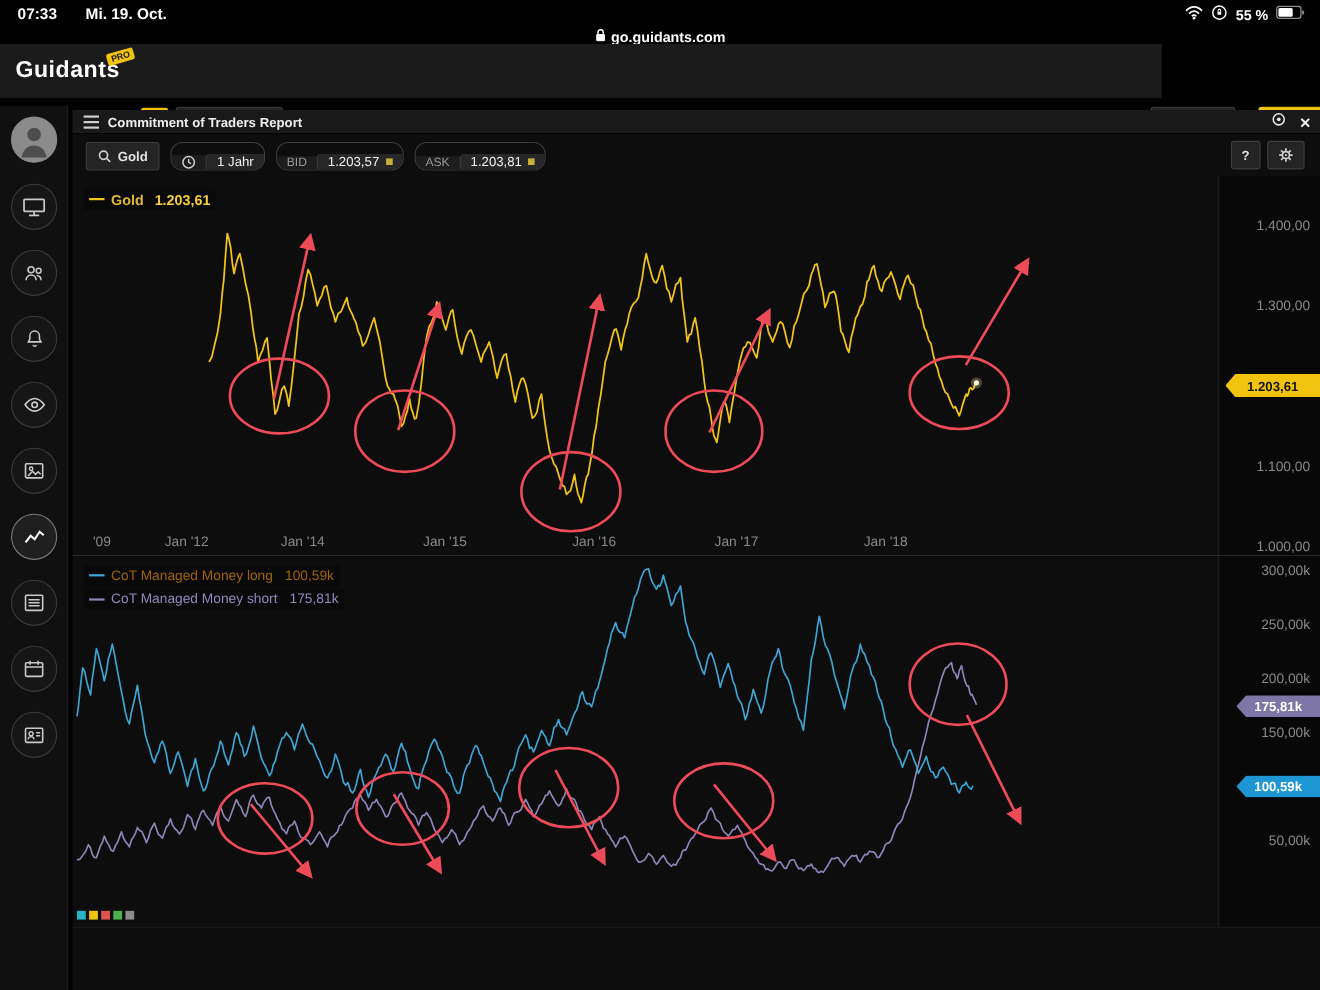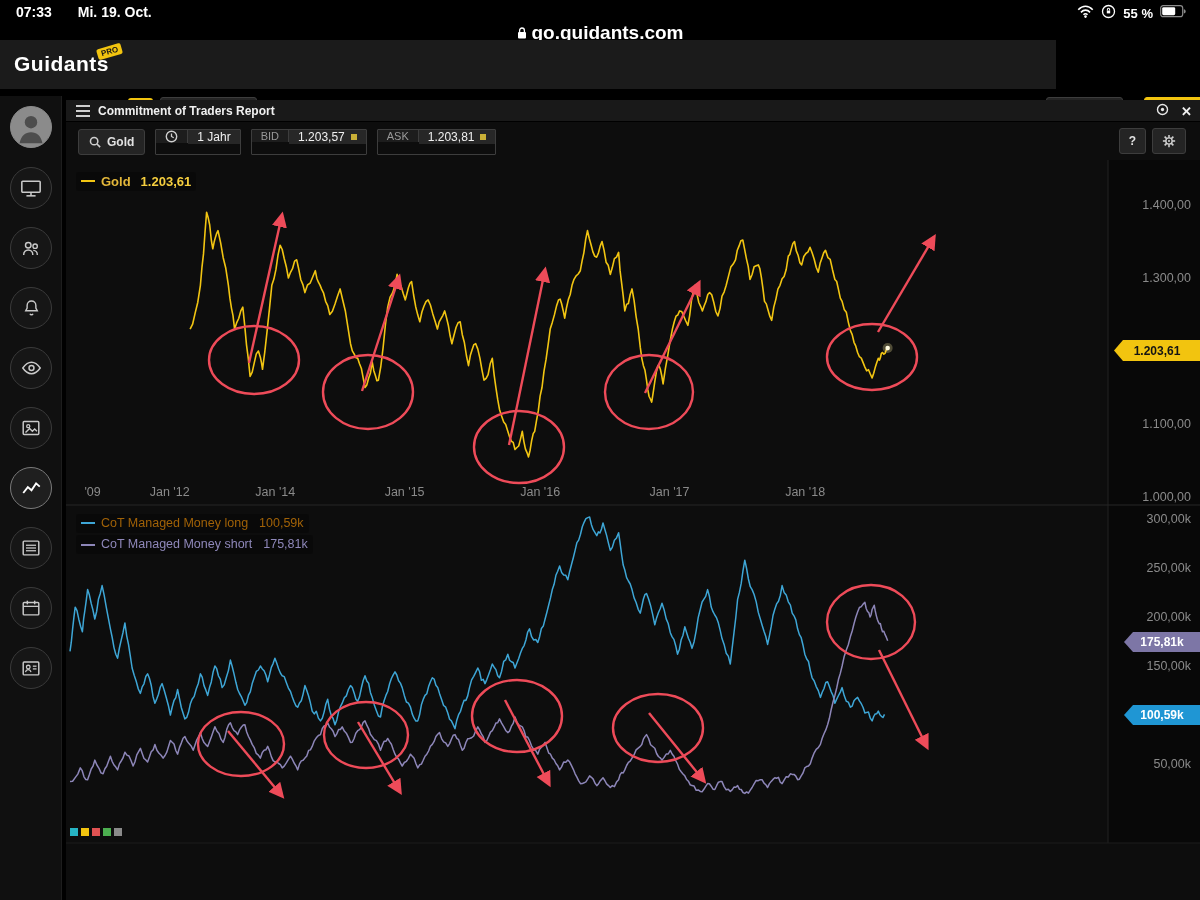--- a/index.html
+++ b/index.html
@@ -5,21 +5,21 @@
   *{margin:0;padding:0;box-sizing:border-box}
   html,body{background:#000}
   body{font-family:"Liberation Sans",sans-serif;color:#ddd}
   #screen{position:relative;width:1200px;height:900px;background:#000;overflow:hidden}
 
   
   #status-bar{position:absolute;left:0;top:0;width:1200px;height:24px;display:flex;align-items:center;color:#fff}
   #status-left{position:absolute;left:16px;top:4px;font-size:14px;font-weight:bold;display:flex;gap:26px}
   #status-left .date{font-weight:bold}
   #status-right{position:absolute;right:14px;top:4px;display:flex;align-items:center;gap:7px;font-size:13px;font-weight:bold}
-  #url-bar{position:absolute;left:0;top:22px;width:1200px;height:22px;display:flex;align-items:center;justify-content:center;gap:5px;color:#fff;font-size:19px;font-weight:bold}
+  #url-bar{position:absolute;left:0;top:22px;width:1200px;height:22px;display:flex;align-items:center;justify-content:center;gap:5px;color:#fff;font-size:13px;font-weight:bold}
 
   
   #app-header{position:absolute;left:0;top:40px;width:1056px;height:50px;background:#1b1b1b;border-bottom:1px solid #000;display:flex;align-items:center}
   #logo{position:absolute;left:14px;top:12px;font-size:21px;font-weight:bold;color:#fff;letter-spacing:.5px}
   #logo-badge{position:absolute;left:97px;top:6px;background:#f2c40f;color:#151515;font-size:8px;font-weight:bold;padding:1px 4px;transform:rotate(-16deg);border-radius:2px}
   .hbtn{display:inline-flex;align-items:center;gap:7px;background:#242424;border:1px solid #3d3d3d;border-radius:3px;color:#ddd;font-size:12.5px;height:26px;padding:0 10px;cursor:pointer}
   #bookmark-btn{position:absolute;left:128px;top:58px;width:25px;height:25px;background:#f2c40f;border-radius:3px;display:flex;align-items:center;justify-content:center;cursor:pointer}
   #desktops-btn{position:absolute;left:160px;top:57px}
   #search-btn{position:absolute;left:1046px;top:57px}
   #markets-btn{position:absolute;left:1144px;top:57px;background:#f2c40f;border-color:#f2c40f;color:#141414;font-weight:bold;width:80px}
@@ -33,21 +33,21 @@
 
   
   #widget{position:absolute;left:66px;top:100px;width:1134px;height:861px;background:#0d0d0d}
   #widget-titlebar{position:absolute;left:0;top:0;width:100%;height:22px;background:#191919;display:flex;align-items:center;border-bottom:1px solid #000}
   #widget-title{font-size:12px;font-weight:bold;color:#f0f0f0;margin-left:8px}
   #hamburger{margin-left:10px;display:flex;flex-direction:column;gap:3px}
   #hamburger span{display:block;width:14px;height:2px;background:#cfcfcf}
   #titlebar-icons{position:absolute;right:8px;top:0;height:22px;display:flex;align-items:center;gap:12px}
   #widget-toolbar{position:absolute;left:0;top:22px;width:100%;height:40px;display:flex;align-items:center;padding-left:12px;gap:10px}
   .tbtn{display:inline-flex;align-items:center;gap:6px;background:#242424;border:1px solid #3d3d3d;border-radius:3px;color:#e2e2e2;font-size:12px;height:26px;padding:0 10px;cursor:pointer}
-  .tgroup{display:inline-flex;align-items:flex-start;border:1px solid #3d3d3d;border-radius:1px;overflow:hidden;height:26px;cursor:pointer}
+  .tgroup{display:inline-flex;align-items:flex-end;border:1px solid #3d3d3d;border-radius:11px;overflow:hidden;height:26px;cursor:pointer}
   .tgroup .seg{display:flex;align-items:center;padding:0 9px;font-size:11px}
   .tgroup .seg.lbl{background:#1d1d1d;color:#999;border-right:1px solid #3d3d3d}
   .tgroup .seg.val{background:#272727;color:#f0f0f0;font-size:12px;gap:6px}
   .mini-square{display:inline-block;width:6px;height:6px;background:#c9b037}
   #toolbar-right{position:absolute;right:14px;top:28px;display:flex;gap:6px}
   .tbtn.icon-only{padding:0 9px;font-weight:bold}
 
   
   .legend{position:absolute;font-size:13px;line-height:19px}
   .legend .row{display:inline-flex;align-items:center;gap:6px;background:rgba(8,8,8,.72);padding:0 5px;border-radius:2px}

